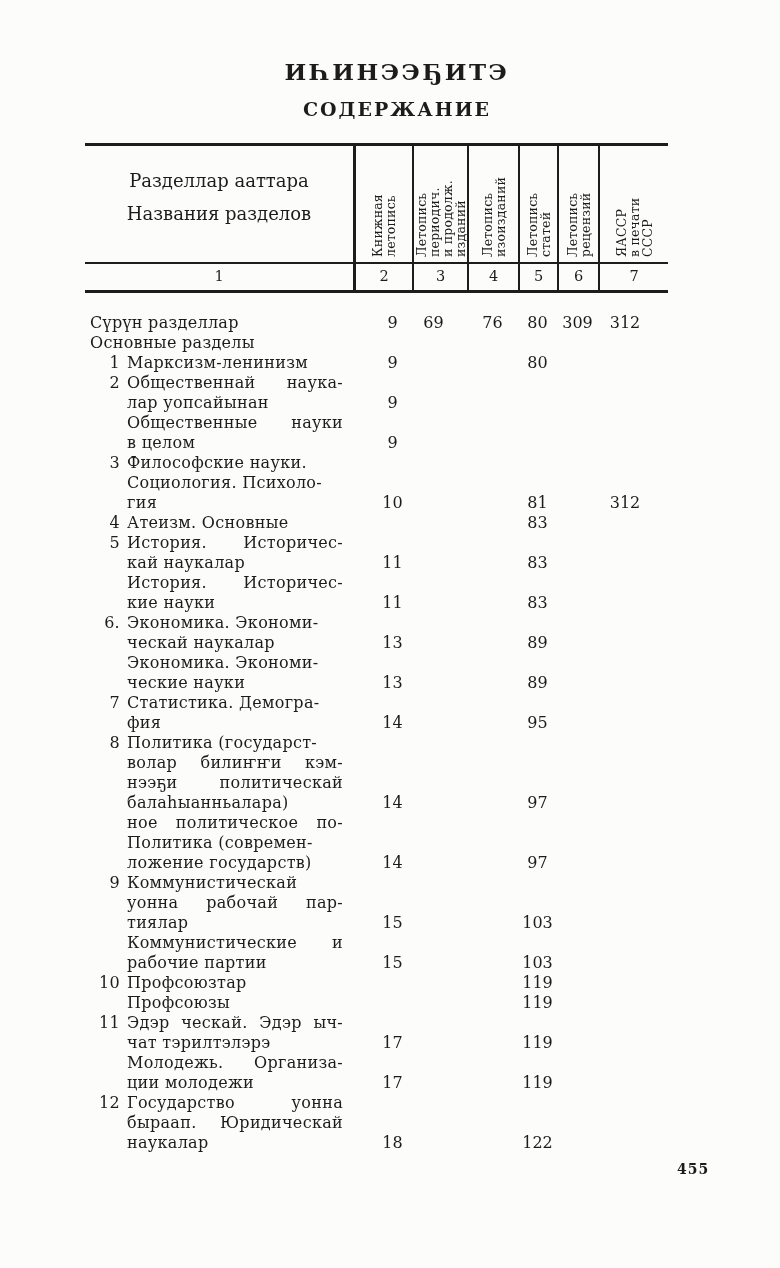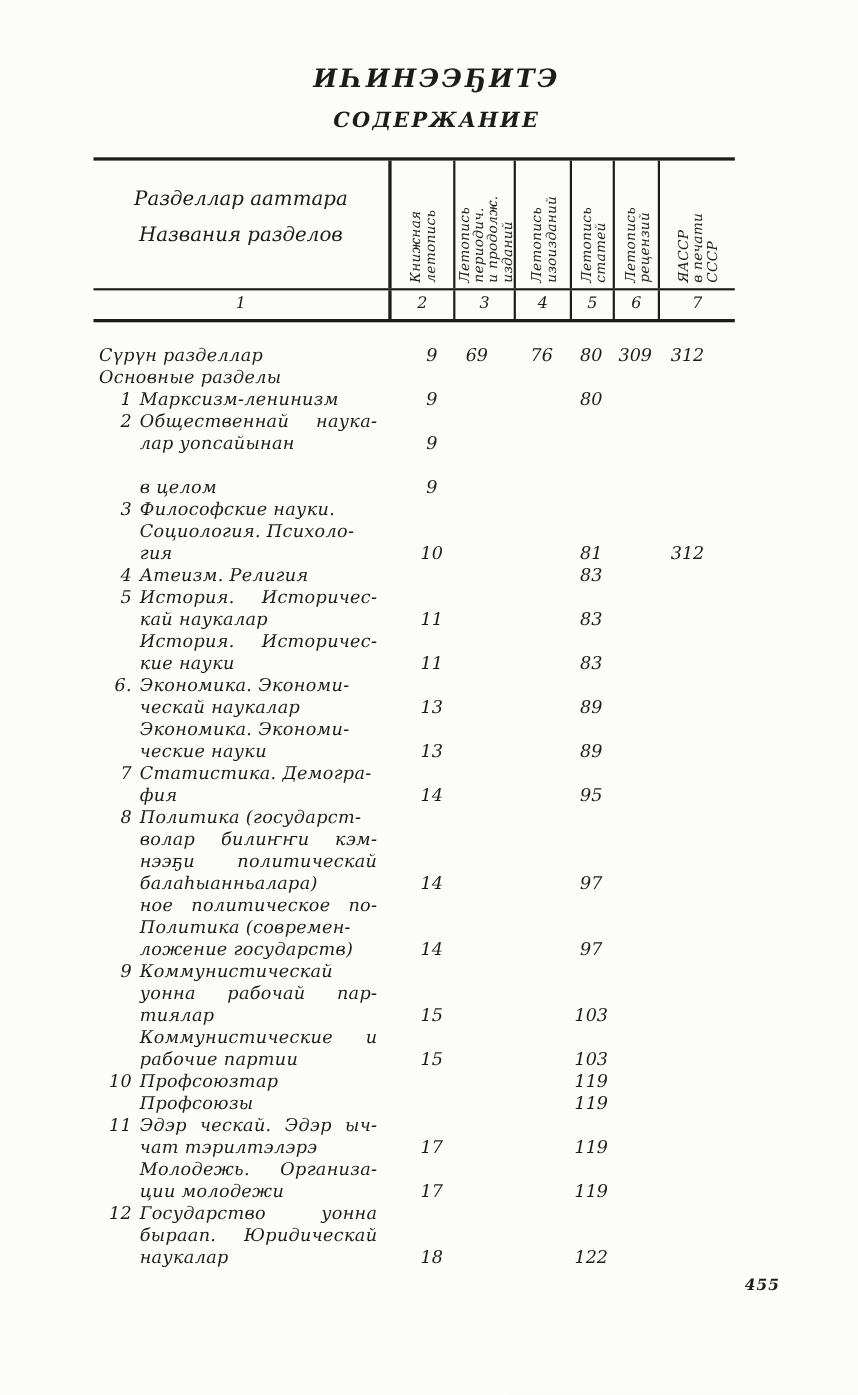--- a/index.html
+++ b/index.html
@@ -7,21 +7,20 @@
     width:780px;height:1268px;
     background:#f4f4f2;
     font-family:"DejaVu Serif","Liberation Serif",serif;
   }
   .page{
     position:relative;
     width:780px;height:1268px;
     background:#fcfcfa;
     color:#1d1c1a;
     overflow:hidden;
-    font-style:italic;
   }
   
   .title{
     position:absolute;left:0;width:100%;
     text-align:center;font-weight:bold;
     transform:translateX(7px);
     letter-spacing:2.5px;
   }
   .title-yakut{top:58px;font-size:23px;}
   .title-russian{top:98px;font-size:19px;letter-spacing:2px;}
@@ -215,20 +214,27 @@
             <span class="txt">лар уопсайынан</span>
           </div>
           <div class="vcell c2">9</div>
           <div class="vcell c3"></div>
           <div class="vcell c4"></div>
           <div class="vcell c5"></div>
           <div class="vcell c6"></div>
           <div class="vcell c7"></div>
         </div>
         <div class="brow">
+          <div class="lbl">
+            <span class="numbox"></span>
+            <span class="txt just">
+              <span>Общественные</span>
+              <span>науки</span>
+            </span>
+          </div>
           <div class="vcell c2"></div>
           <div class="vcell c3"></div>
           <div class="vcell c4"></div>
           <div class="vcell c5"></div>
           <div class="vcell c6"></div>
           <div class="vcell c7"></div>
         </div>
         <div class="brow">
           <div class="lbl">
             <span class="numbox"></span>
@@ -273,21 +279,21 @@
           <div class="vcell c2">10</div>
           <div class="vcell c3"></div>
           <div class="vcell c4"></div>
           <div class="vcell c5">81</div>
           <div class="vcell c6"></div>
           <div class="vcell c7">312</div>
         </div>
         <div class="brow">
           <div class="lbl">
             <span class="numbox">4</span>
-            <span class="txt">Атеизм. Религия</span>
+            <span class="txt">Атеизм. Основные</span>
           </div>
           <div class="vcell c2"></div>
           <div class="vcell c3"></div>
           <div class="vcell c4"></div>
           <div class="vcell c5">83</div>
           <div class="vcell c6"></div>
           <div class="vcell c7"></div>
         </div>
         <div class="brow">
           <div class="lbl">

